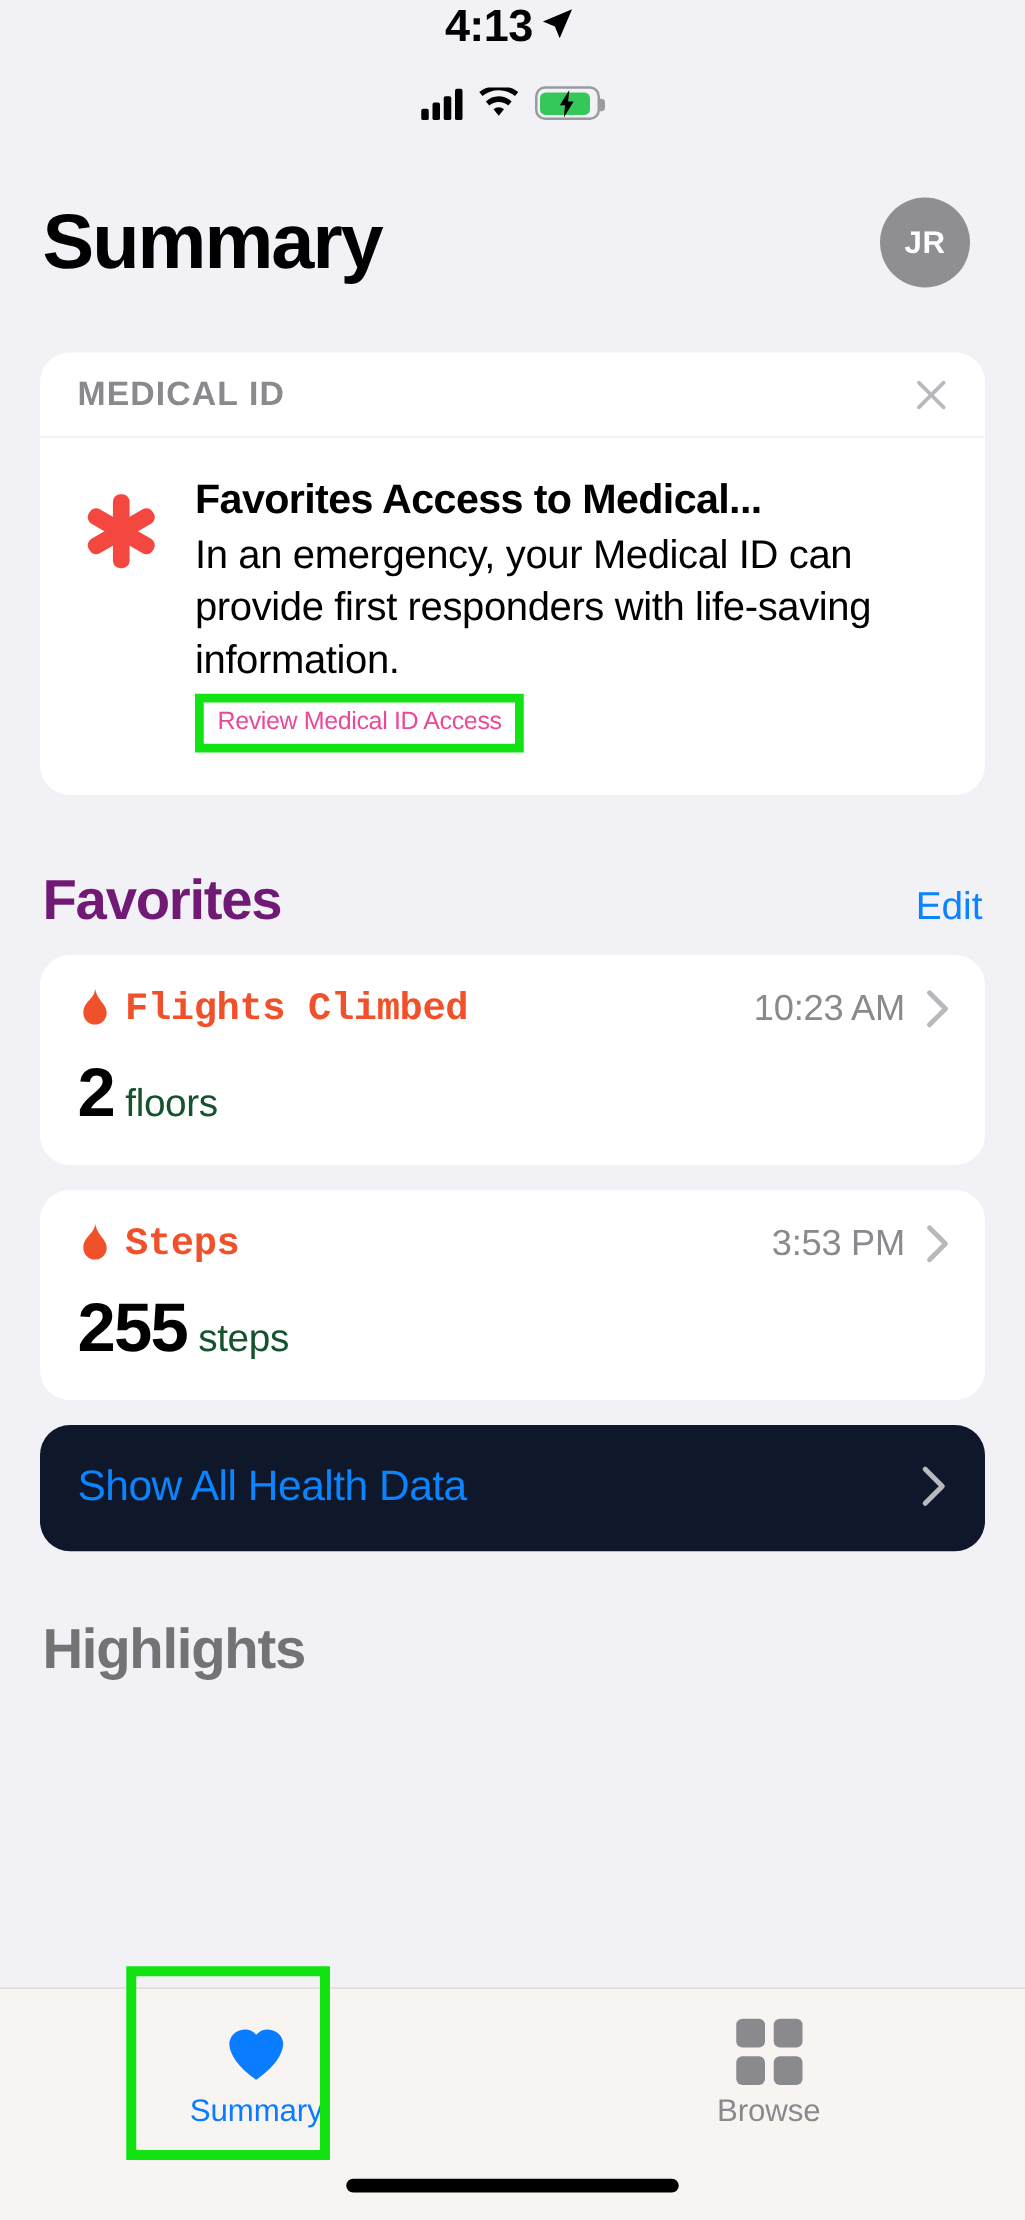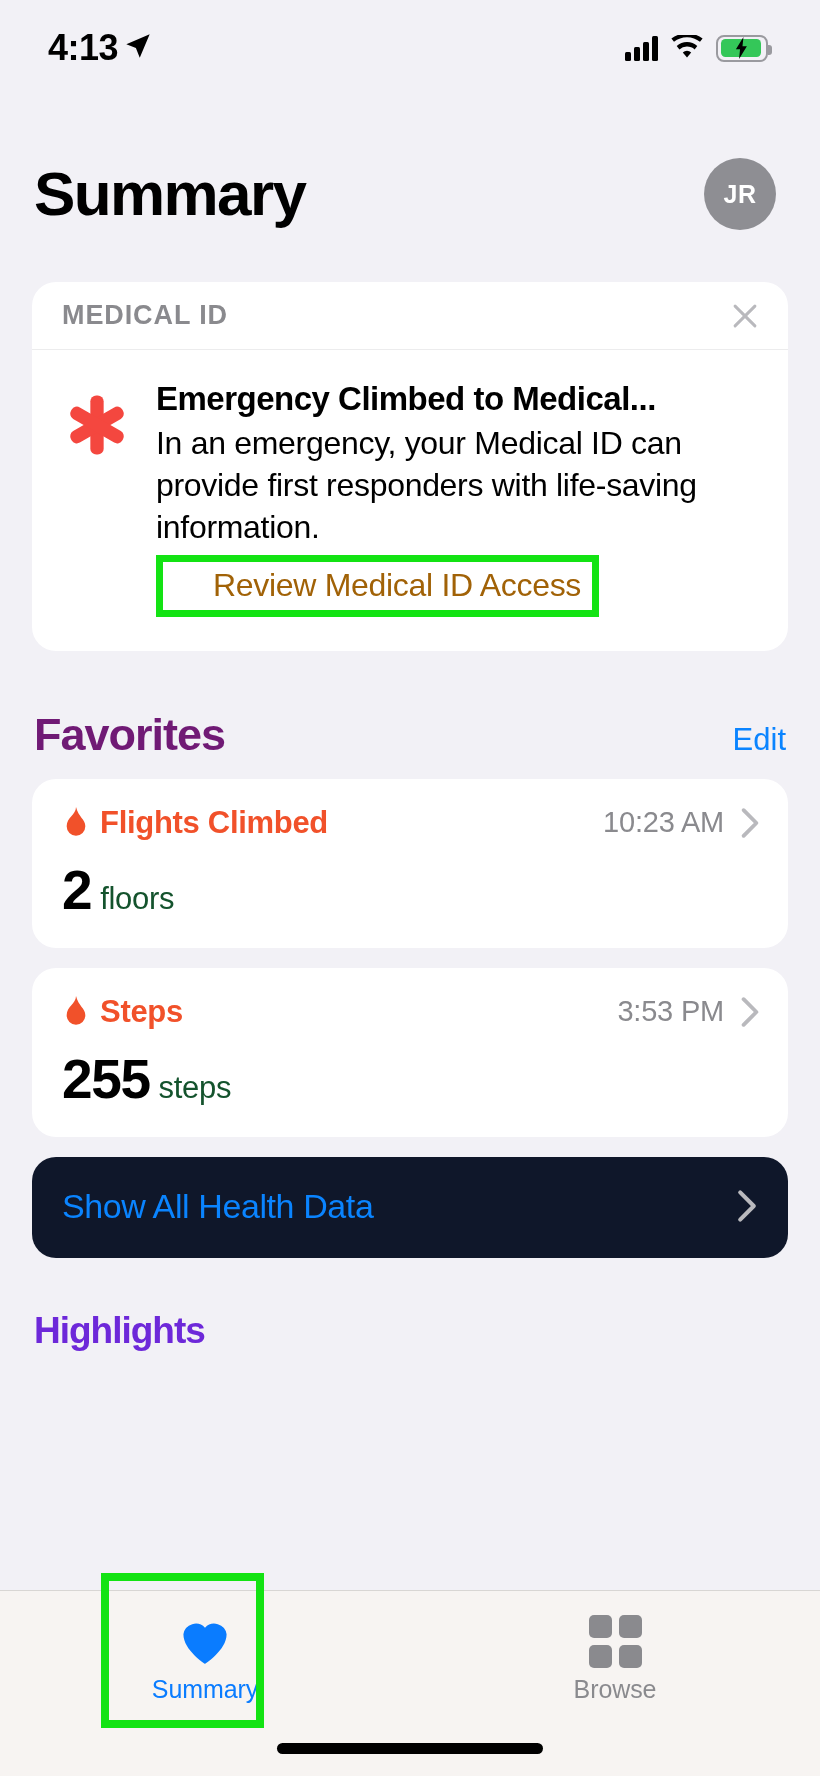--- a/index.html
+++ b/index.html
@@ -18,20 +18,21 @@
   }
 
   
   .status-bar {
     height: 96px;
     display: flex;
     align-items: center;
     justify-content: space-between;
     padding: 0 52px 0 48px;
     position: relative;
+    flex-direction: column;
   }
   .status-left {
     display: flex;
     align-items: center;
     gap: 6px;
   }
   .status-time {
     font-size: 36px;
     font-weight: 600;
     color: #000;
@@ -158,27 +159,26 @@
     letter-spacing: -0.3px;
     margin-top: 2px;
   }
   .medid-link-wrap {
     display: inline-block;
     margin-top: 6px;
     border: 7px solid #13e313;
     padding: 3px 11px 5px 11px;
   }
   .medid-link {
-    font-size: 32px;
-    color: #a16207;
+    font-size: 20px;
+    color: #ec4899;
     letter-spacing: -0.3px;
     line-height: 1.25;
     display: block;
     cursor: pointer;
-    margin-left: 39px;
   }
 
   
   .section-head {
     display: flex;
     align-items: baseline;
     justify-content: space-between;
     margin: 58px 2px 18px 2px;
   }
   .section-title {
@@ -205,20 +205,21 @@
     justify-content: space-between;
   }
   .metric-name {
     display: flex;
     align-items: center;
     gap: 10px;
     font-size: 31px;
     font-weight: 700;
     color: #f1512a;
     letter-spacing: -0.3px;
+    font-family: Liberation Mono, monospace;
   }
   .metric-right {
     display: flex;
     align-items: center;
     gap: 16px;
   }
   .metric-time {
     font-size: 29px;
     color: #8a8a8e;
     letter-spacing: -0.2px;
@@ -251,24 +252,24 @@
     justify-content: space-between;
     cursor: pointer;
   }
   .showall-label {
     font-size: 34px;
     color: #0a84ff;
     letter-spacing: -0.4px;
   }
 
   .highlights-title {
-    font-size: 37px;
+    font-size: 45px;
     font-weight: 700;
     letter-spacing: -1px;
-    color: #6d28d9;
+    color: #737373;
     margin: 52px 2px 0 2px;
   }
 
   
   .tab-bar {
     position: absolute;
     left: 0; right: 0;
     bottom: 0;
     height: 186px;
     background: #f7f4f2;
@@ -387,21 +388,21 @@
       <span class="star-icon">
         <svg width="74" height="74" viewBox="0 0 100 100">
           <g fill="#f4473f">
             <rect x="41" y="10" width="18" height="80" rx="8"></rect>
             <rect x="41" y="10" width="18" height="80" rx="8" transform="rotate(60 50 50)"></rect>
             <rect x="41" y="10" width="18" height="80" rx="8" transform="rotate(120 50 50)"></rect>
           </g>
         </svg>
       </span>
       <div class="medid-text">
-        <div class="medid-title">Emergency Climbed to Medical...</div>
+        <div class="medid-title">Favorites Access to Medical...</div>
         <div class="medid-desc">In an emergency, your Medical ID can provide first responders with life-saving information.</div>
         <div class="medid-link-wrap">
           <span class="medid-link">Review Medical ID Access</span>
         </div>
       </div>
     </div>
   </div>
 
   <div class="section-head">
     <span class="section-title">Favorites</span>

